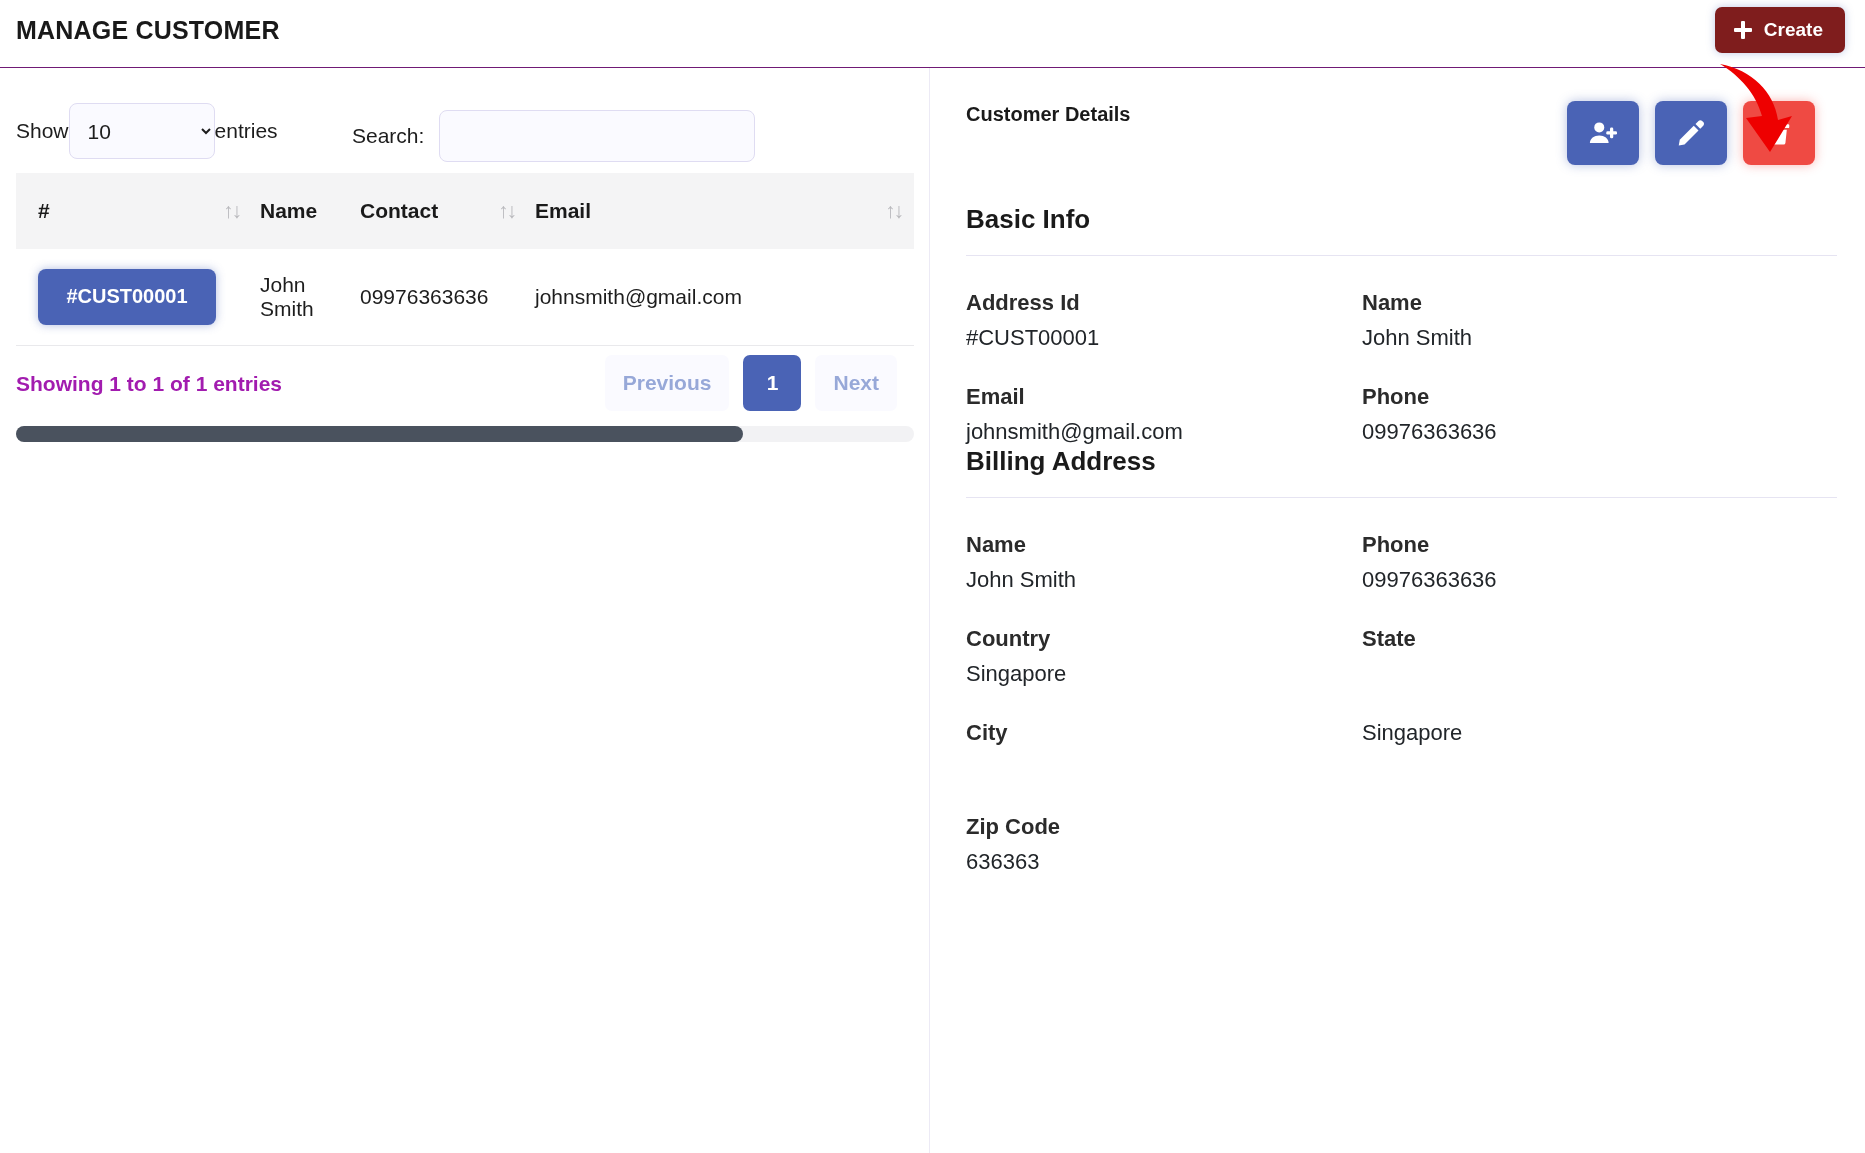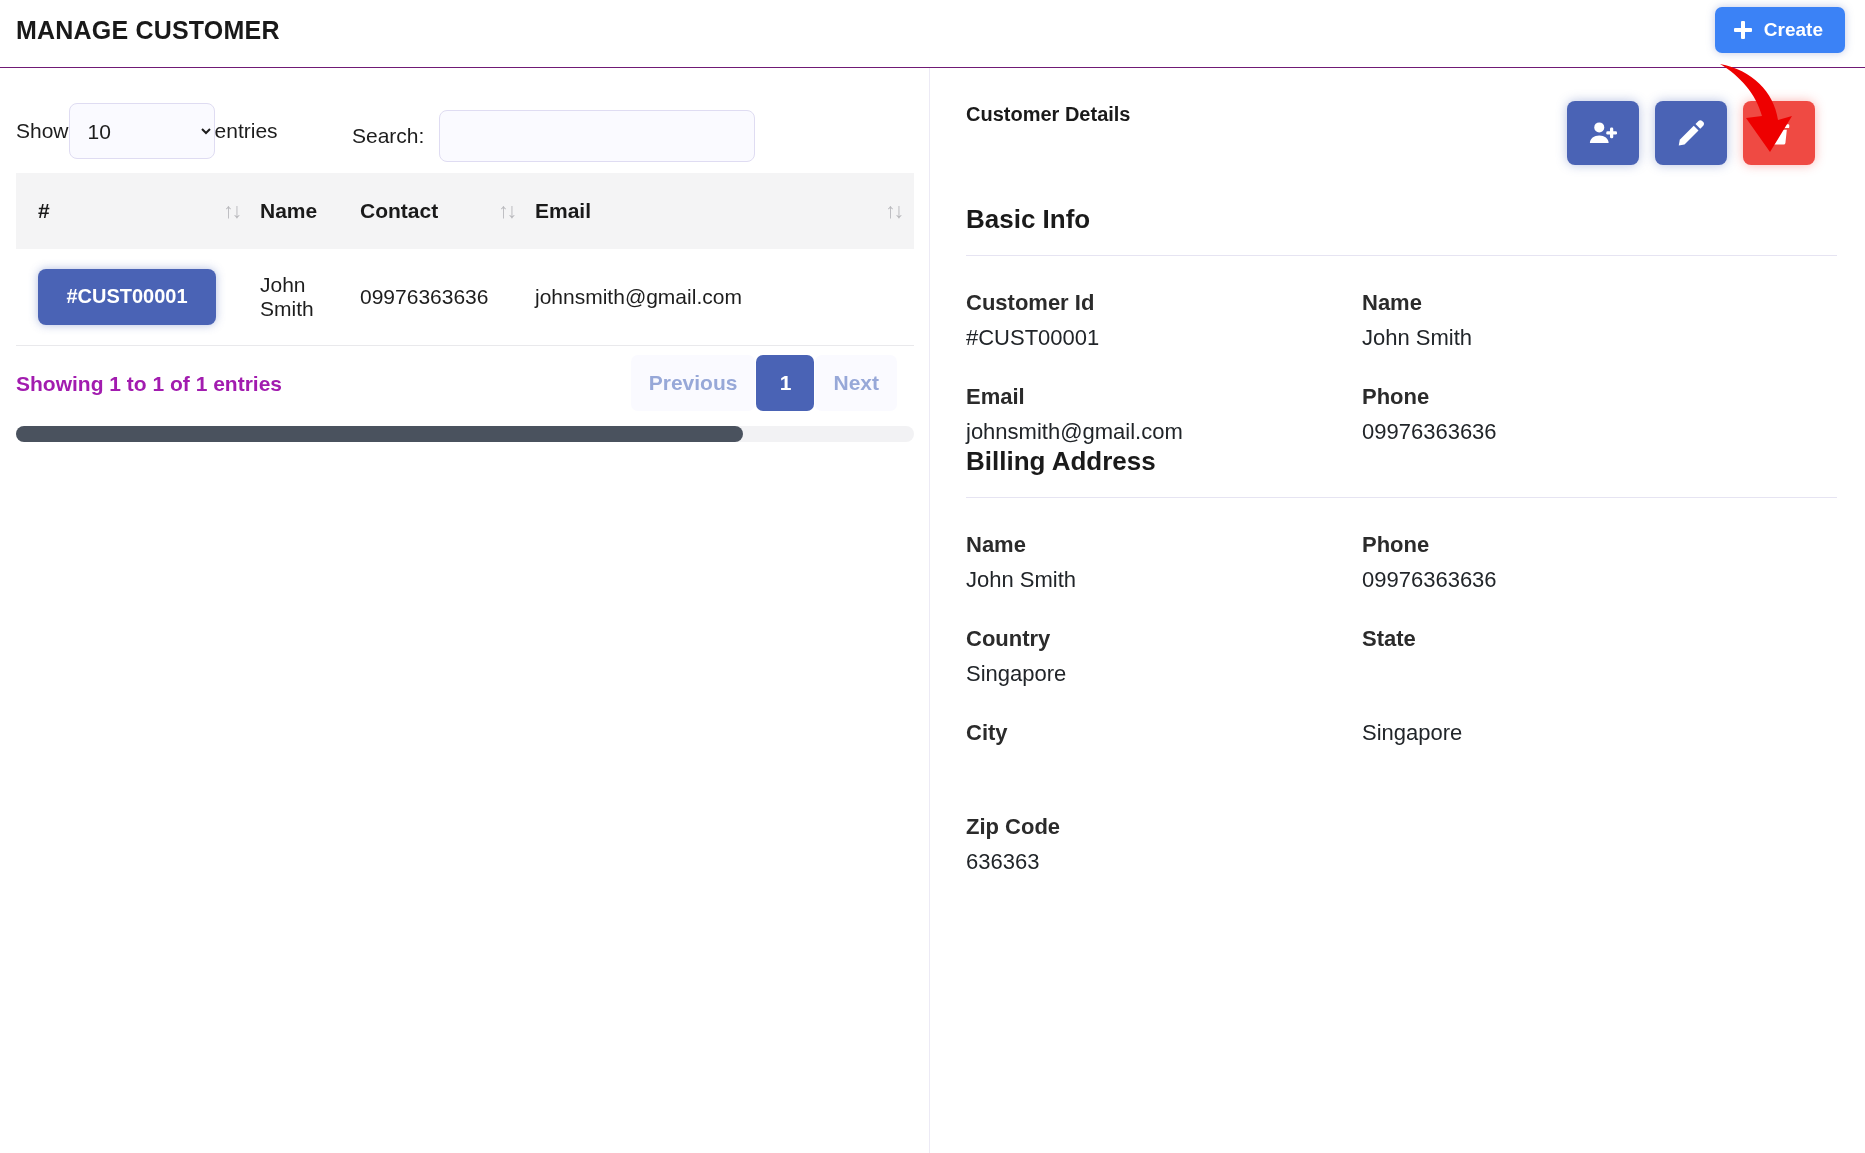--- a/index.html
+++ b/index.html
@@ -29,21 +29,21 @@
     color: #191919;
   }
   .create-btn {
     position: absolute;
     right: 20px;
     top: 7px;
     height: 46px;
     padding: 0 22px 0 18px;
     border: none;
     border-radius: 7px;
-    background: #3b82f6;
+    background: #7f1d1d;
     color: #ffffff;
     font-family: "Liberation Sans", sans-serif;
     font-size: 19px;
     font-weight: bold;
     display: flex;
     align-items: center;
     gap: 11px;
     cursor: pointer;
     box-shadow: 0 0 9px rgba(74,99,181,0.35);
   }
@@ -201,21 +201,21 @@
     top: 20px;
     font-size: 21px;
     color: #a21caf;
     font-weight: bold;
   }
   .pagination {
     position: absolute;
     right: 16px;
     top: 3px;
     display: flex;
-    gap: 1px;
+    gap: 14px;
   }
   .page-btn {
     height: 56px;
     min-width: 72px;
     padding: 0 18px;
     border: none;
     border-radius: 7px;
     background: #fafaff;
     color: #97a8d8;
     font-family: "Liberation Sans", sans-serif;
@@ -441,21 +441,21 @@
         </button>
 
       </div>
     </div>
 
     <div class="basic-info-block">
       <div class="section-title">Basic Info</div>
       <div class="section-rule"></div>
       <div class="field-grid">
         <div>
-          <div class="field-label">Customer Id</div>
+          <div class="field-label">Address Id</div>
           <div class="field-value">#CUST00001</div>
         </div>
         <div>
           <div class="field-label">Name</div>
           <div class="field-value">John Smith</div>
         </div>
         <div>
           <div class="field-label">Email</div>
           <div class="field-value">johnsmith@gmail.com</div>
         </div>

